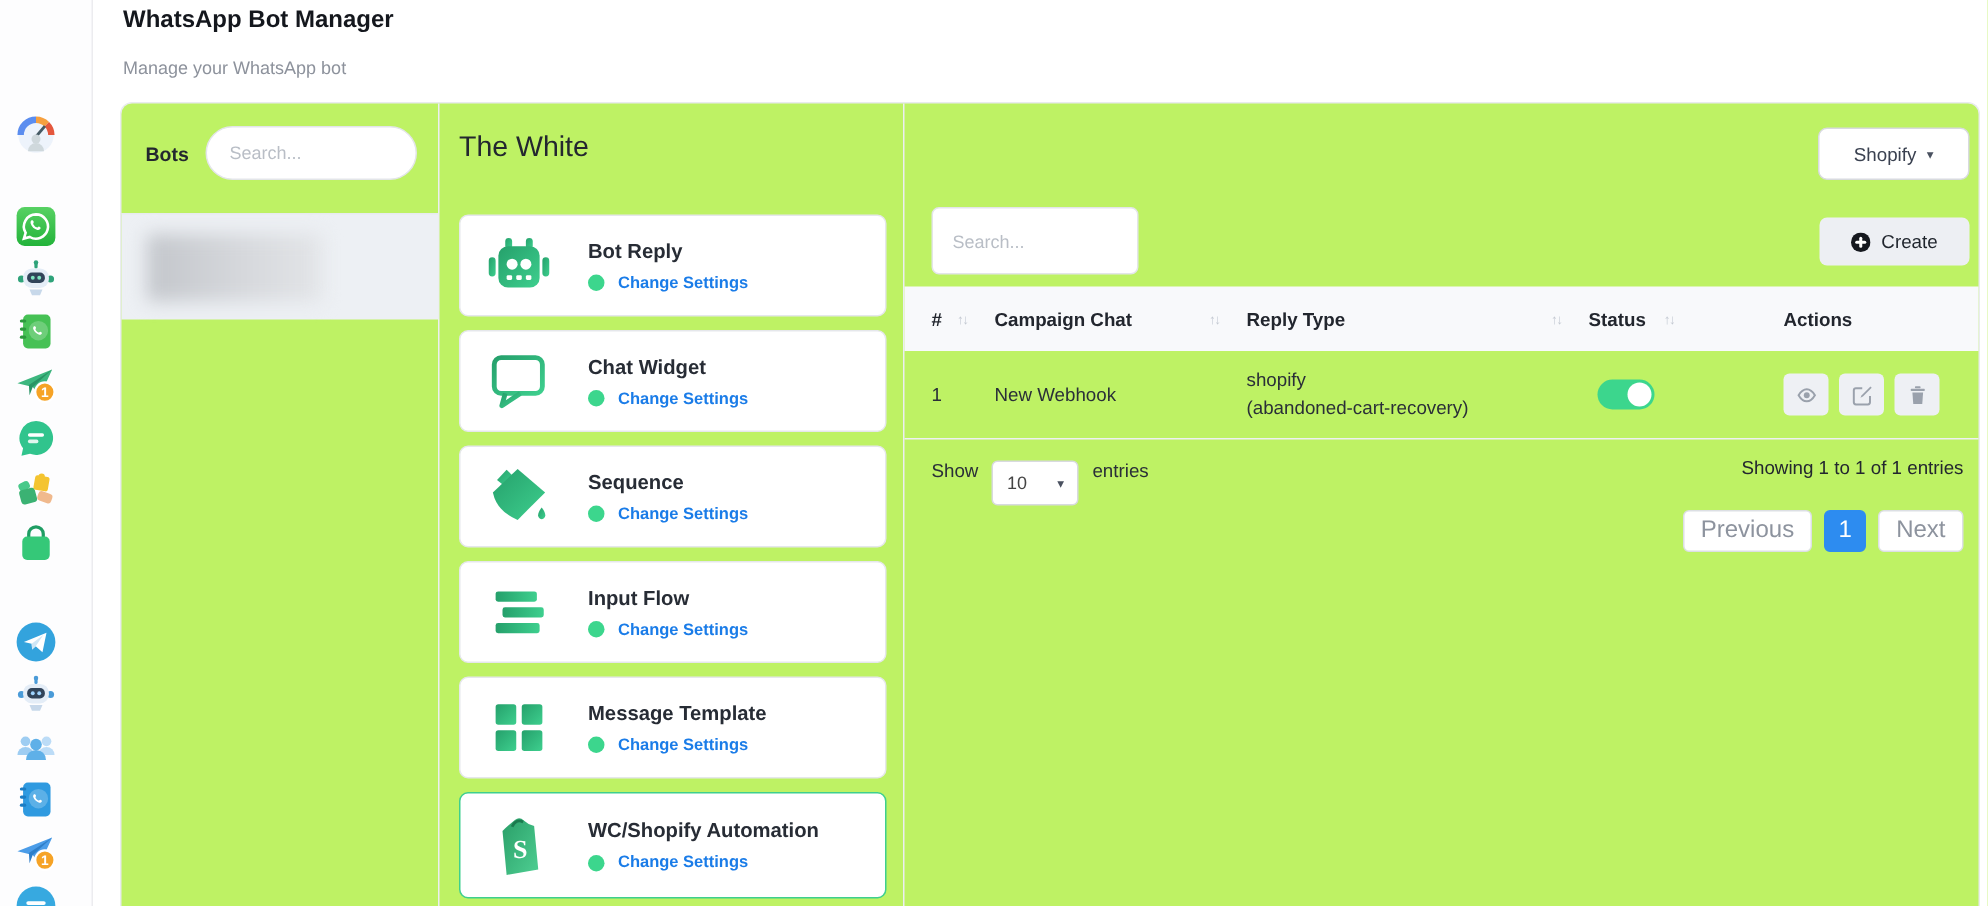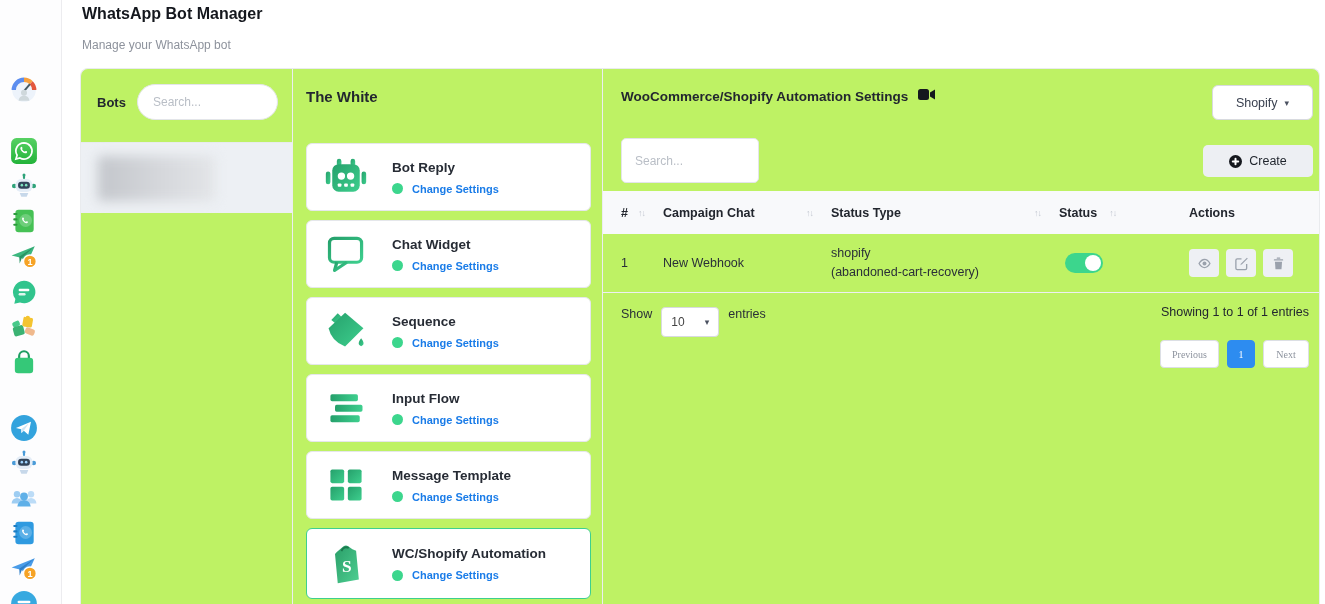--- a/index.html
+++ b/index.html
@@ -24,21 +24,21 @@
   .bots-label { position:absolute; left:16px; top:26px; font-size:13px; font-weight:bold; color:#23272f; }
   .bots-search { position:absolute; left:56px; top:15px; width:141px; height:36px; border:1px solid #e3e5e9;
                  border-radius:18px; padding:0 15px; font-size:12px; color:#444; outline:none; background:#fff; }
   .bots-search::placeholder { color:#b9bec6; }
   .bot-item { position:absolute; left:0; top:73px; width:100%; height:71px; background:#edf0f4; border-top:1px solid #e8ebee; cursor:pointer; }
   .bot-name-blur { position:absolute; left:17px; top:13px; width:117px; height:45px; border-radius:3px;
                    background:linear-gradient(90deg,#c3c6cb,#d6d8dc 55%,#e3e5e8); filter:blur(6px); }
 
   
   .col-menu { position:absolute; left:212px; top:0; width:310px; height:100%; border-right:1px solid #eceef1; }
-  .menu-title { position:absolute; left:13px; top:19px; font-size:15px; font-weight:bold; color:#23272f; }
+  .menu-title { position:absolute; left:13px; top:19px; font-size:19px; font-weight:normal; color:#23272f; }
   .menu-card { position:absolute; left:13px; width:285px; height:68px; background:#fff; border:1px solid #e5e7eb;
                border-radius:6px; display:flex; align-items:center; cursor:pointer; }
   .menu-card.active { border-color:#3ecf8e; height:71px; }
   .mc-icon { width:44px; height:44px; margin-left:17px; flex:0 0 44px; }
   .mc-icon svg { width:100%; height:100%; display:block; }
   .mc-body { margin-left:24px; }
   .mc-title { font-size:13.5px; font-weight:bold; color:#272c35; margin-bottom:8px; }
   .mc-link { display:flex; align-items:center; }
   .mc-dot { width:11px; height:11px; border-radius:50%; background:#3cd68d; margin-right:9px; }
   .mc-link-text { font-size:11px; font-weight:bold; color:#1a7ce8; cursor:pointer; }
@@ -48,21 +48,21 @@
   .tbl-title { position:absolute; left:18px; top:19px; display:flex; align-items:center; gap:10px;
                font-size:13.5px; font-weight:bold; color:#23272f; }
   .options-btn { position:absolute; right:6px; top:16px; width:101px; height:35px; background:#fff;
                  border:1px solid #d8dadf; border-radius:6px; font-size:12.5px; color:#3a4150;
                  display:flex; align-items:center; justify-content:center; gap:7px; cursor:pointer;
                  font-family:"Liberation Sans", sans-serif; }
   .caret { font-size:9px; color:#4a5160; }
   .tbl-search { position:absolute; left:18px; top:69px; width:138px; height:45px; border:1px solid #e3e5e9;
                 border-radius:5px; padding:0 13px; font-size:12px; color:#444; outline:none; }
   .tbl-search::placeholder { color:#b9bec6; }
-  .create-btn { position:absolute; right:6px; top:76px; width:110px; height:32px; background:#edeff3; border:none;
+  .create-btn { position:absolute; right:6px; top:76px; width:100px; height:32px; background:#edeff3; border:none;
                 border-radius:5px; font-size:12.5px; color:#1f242c; display:flex; align-items:center;
                 justify-content:center; gap:7px; cursor:pointer; font-family:"Liberation Sans", sans-serif; }
 
   .tbl-head { position:absolute; left:0; right:0; top:122px; height:43px; background:#f8f9fb;
               display:grid; grid-template-columns:42px 168px 228px 130px auto; align-items:center;
               padding-left:18px; font-size:12.5px; font-weight:bold; color:#22262e; }
   .th { display:flex; align-items:center; }
   .th.spread { justify-content:space-between; padding-right:18px; }
   .th.gap { gap:12px; }
   .sort-glyph { font-size:9px; color:#c4c9d2; font-weight:normal; letter-spacing:-1px; }
@@ -79,22 +79,22 @@
   .act-btn svg { width:15px; height:15px; display:block; }
 
   .tbl-foot-left { position:absolute; left:18px; top:238px; display:flex; align-items:flex-start; gap:9px;
                    font-size:12.5px; color:#2a2f38; }
   .page-size { width:58px; height:30px; border:1px solid #d8dadf; border-radius:4px; background:#fff;
                display:flex; align-items:center; justify-content:space-between; padding:0 9px;
                font-size:12px; color:#444; cursor:pointer; }
   .tbl-summary { position:absolute; right:10px; top:236px; font-size:12.5px; color:#23272f; }
   .pagination { position:absolute; right:10px; top:271px; display:flex; gap:8px; height:28px; }
   .pg-btn { min-width:46px; padding:0 11px; background:#fff; border:1px solid #dcdfe4; border-radius:4px;
-            color:#8d939e; font-size:10px; display:flex; align-items:center; justify-content:center;
-            cursor:pointer; font-family:Liberation Serif, serif; }
+            color:#8d939e; font-size:16px; display:flex; align-items:center; justify-content:center;
+            cursor:pointer; font-family:Liberation Sans, sans-serif; }
   .pg-active { min-width:28px; padding:0; background:#2d8cf0; border-color:#2d8cf0; color:#fff; }
 </style>
 </head>
 <body>
 
 <div class="page">
 
   <div class="app-sidebar">
 
     <div class="app-icon" style="top:76px">
@@ -400,29 +400,20 @@
           <div class="mc-link">
               <span class="mc-dot"></span>
             <span class="mc-link-text">Change Settings</span>
             </div>
         </div>
       </div>
     </div>
 
     <div class="col-table">
 
-      <div class="tbl-title">
-        <span>WooCommerce/Shopify Automation Settings</span>
-        <span>
-          <svg width="17" height="13" viewBox="0 0 17 13">
-              <rect x="0" y="1" width="11" height="11" rx="2.5" fill="#15181e"></rect>
-            <path d="M12 4.5 L17 1.5 V11.5 L12 8.5 Z" fill="#15181e"></path>
-            </svg>
-        </span>
-      </div>
 
       <button class="options-btn">
         <span>Shopify</span>
         <span class="caret">▾</span>
       </button>
 
       <input class="tbl-search" type="text" placeholder="Search..." style="">
 
       <button class="create-btn">
         <svg width="13" height="13" viewBox="0 0 13 13">
@@ -436,21 +427,21 @@
       <div class="tbl-head">
         <div class="th spread">
           <span>#</span>
           <span class="sort-glyph">↑↓</span>
         </div>
         <div class="th spread">
           <span>Campaign Chat</span>
           <span class="sort-glyph">↑↓</span>
         </div>
         <div class="th spread">
-          <span>Status Type</span>
+          <span>Reply Type</span>
           <span class="sort-glyph">↑↓</span>
         </div>
         <div class="th gap">
           <span>Status</span>
           <span class="sort-glyph">↑↓</span>
         </div>
         <div class="th">
           <span>Actions</span>
         </div>
       </div>

